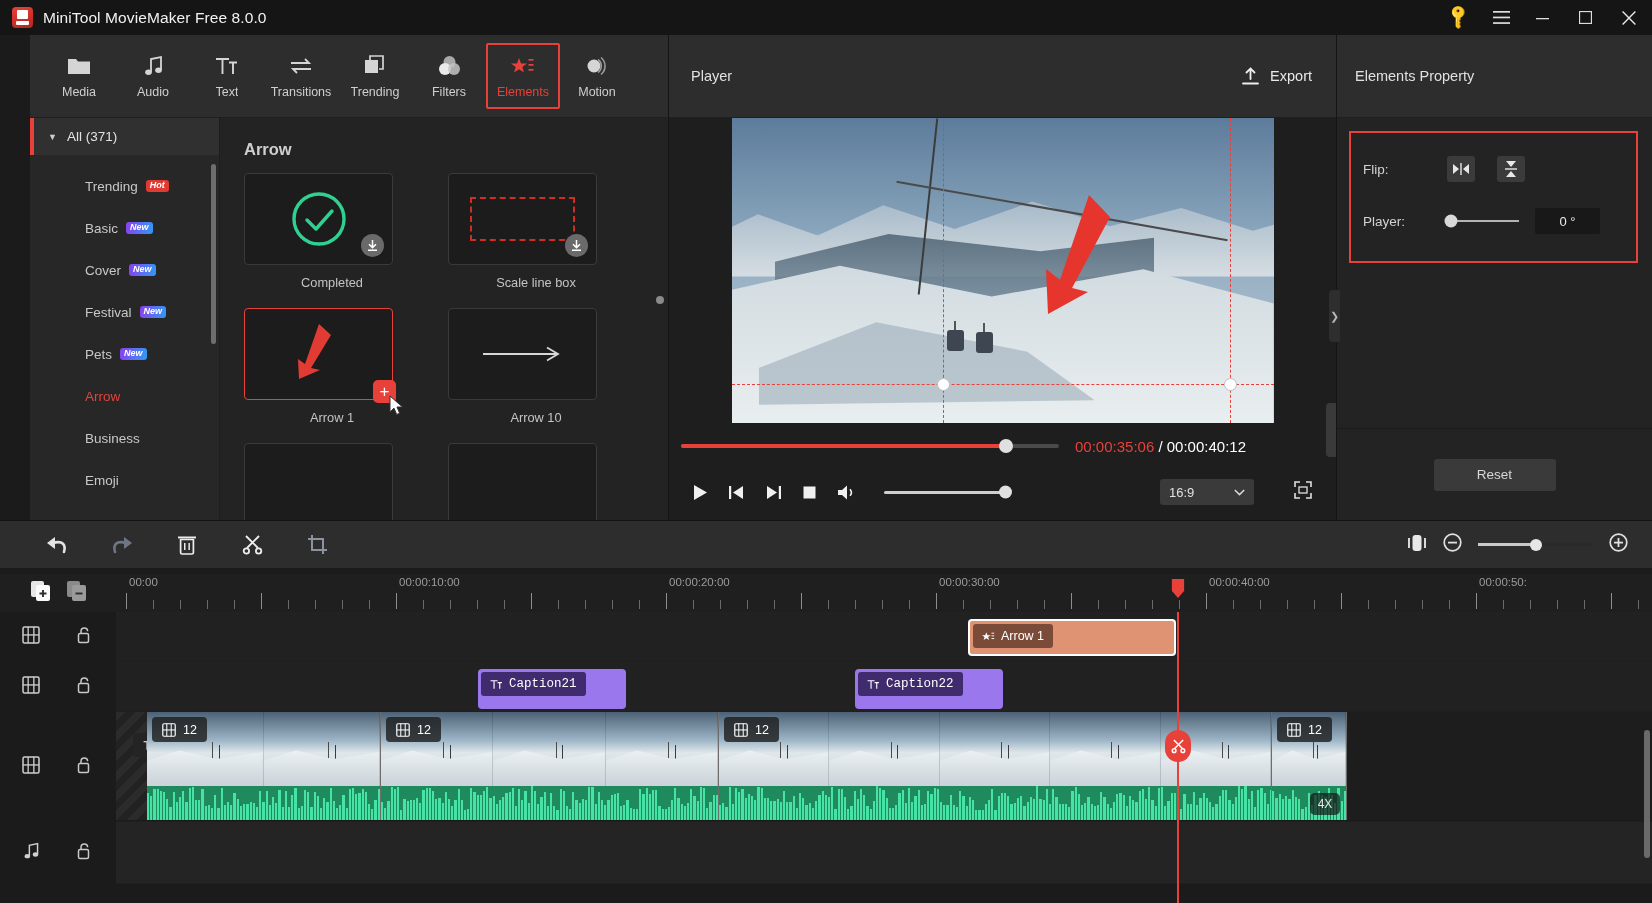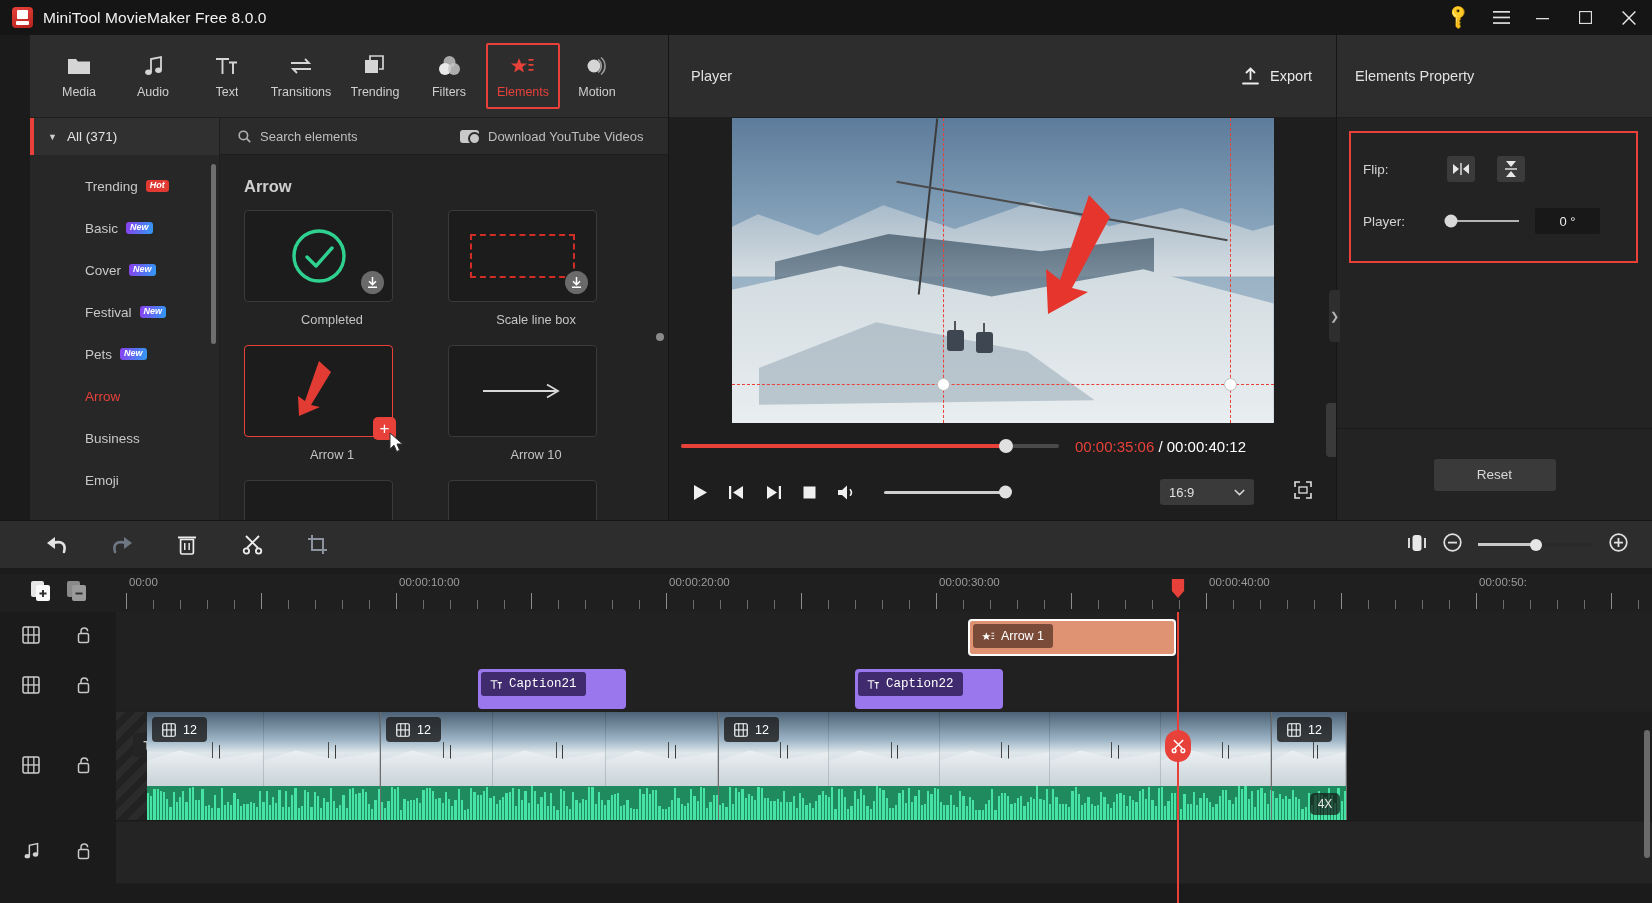--- a/index.html
+++ b/index.html
@@ -498,33 +498,20 @@
               <span>Business</span>
             </div>
             <div class="cat-item">
               <span>Emoji</span>
             </div>
           </div>
           <div class="cats-scroll"></div>
         </div>
 
         <div class="elements">
-          <div class="search-bar">
-            <div class="search-box">
-              <svg width="13" height="13" viewBox="0 0 13 13">
-                  <circle cx="5.4" cy="5.4" r="4.2" fill="none" stroke="#b0b0b0" stroke-width="1.6"></circle>
-                  <path d="M8.7 8.7L12.2 12.2" stroke="#b0b0b0" stroke-width="1.7"></path>
-                </svg>
-              <span>Search elements</span>
-            </div>
-            <div class="dl-yt">
-              <span class="yt-ico"></span>
-              <span>Download YouTube Videos</span>
-            </div>
-          </div>
 
           <div class="grid-wrap">
             <div class="grid-title">Arrow</div>
             <div class="grid">
 
               <div class="cell">
                 <div class="thumb">
                   <svg width="58" height="58" viewBox="0 0 58 58">
                     <circle cx="29" cy="29" r="25" fill="none" stroke="#2fd191" stroke-width="3.4"></circle>
                     <path d="M17 30 L26 39 L42 21" fill="none" stroke="#2fd191" stroke-width="3.4" stroke-linecap="round" stroke-linejoin="round"></path>

